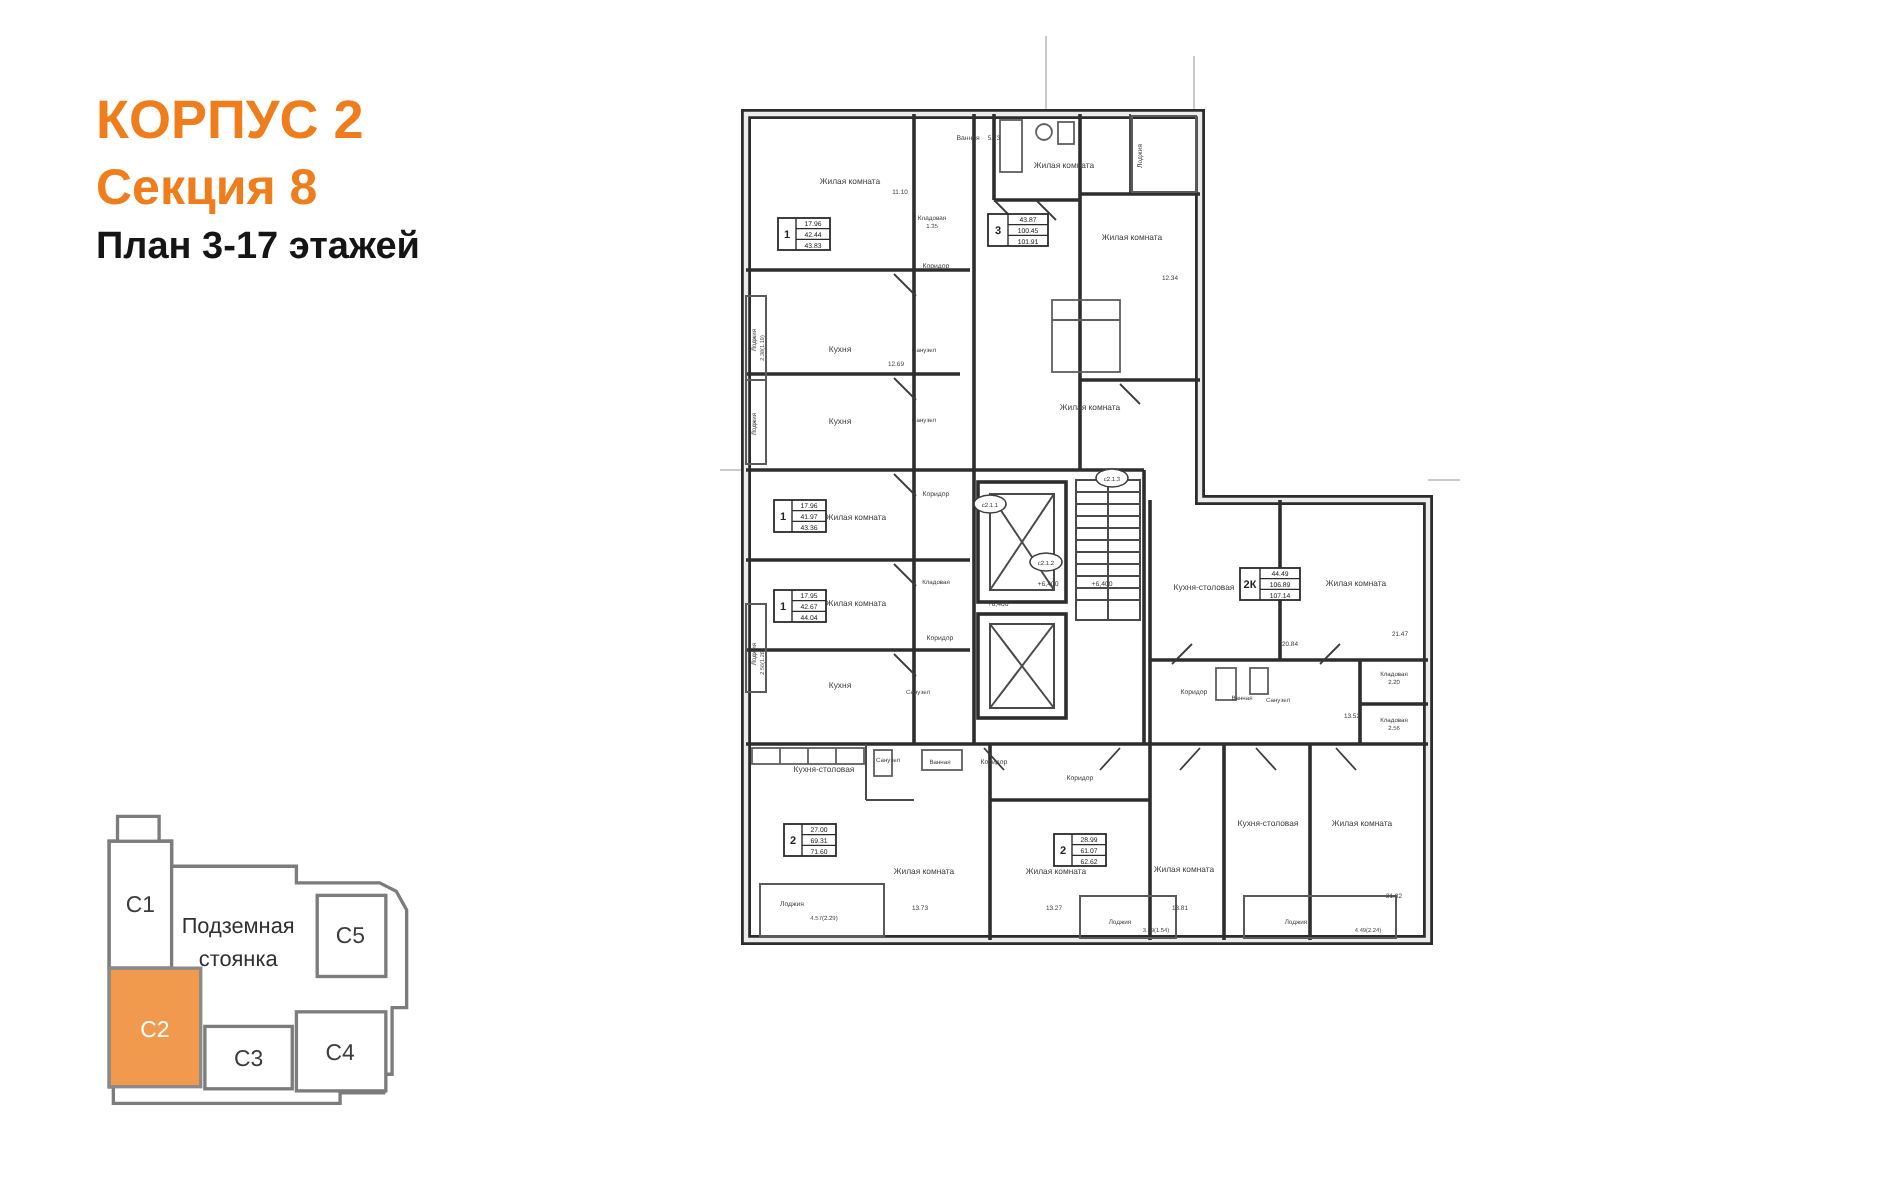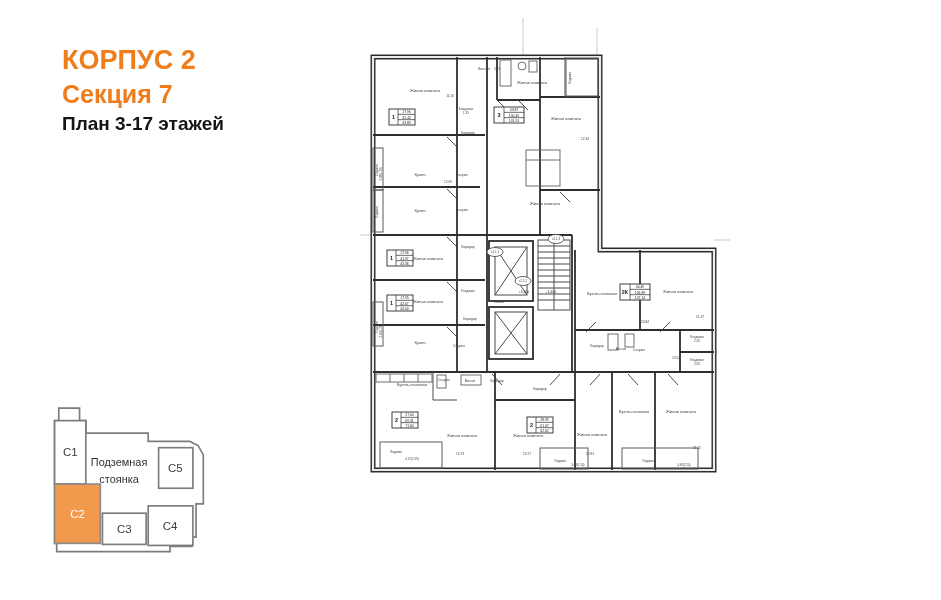--- a/index.html
+++ b/index.html
@@ -1,17 +1,17 @@
 <!DOCTYPE html>
 <html><head>
 <meta charset="utf-8">
 <style>
   html,body{margin:0;padding:0;background:#ffffff;}
   body{width:941px;height:600px;position:relative;font-family:"Liberation Sans",sans-serif;overflow:hidden;}
-  .header{position:absolute;left:62px;top:45px;}
+  .header{position:absolute;left:48px;top:45px;}
   .header .l1{color:#EF7D1C;font-size:27px;font-weight:700;line-height:1.15;}
   .header .l2{color:#EF7D1C;font-size:25px;font-weight:700;line-height:1.2;margin-top:3px;}
   .header .l3{color:#151515;font-size:19px;font-weight:700;line-height:1.2;margin-top:4px;text-align:right;}
   svg{position:absolute;left:0;top:0;}
   #plan-svg{width:941px;height:600px;}
   #minimap-svg{left:44px;top:404px;width:172px;height:156px;}
   .wall-outer{fill:none;stroke:#2c2c2c;stroke-width:5;}
   .wall-outer-core{fill:none;stroke:#ececec;stroke-width:2.2;}
   .wall{fill:none;stroke:#2e2e2e;stroke-width:1.8;}
   .wall-thin{fill:none;stroke:#4a4a4a;stroke-width:1;}
@@ -30,21 +30,21 @@
   .mm-section.active{fill:#F19A4D;stroke:#8a8a8a;}
   .mm-label{fill:#3c3c3c;font-size:11px;font-family:"Liberation Sans",sans-serif;}
   .mm-label.active{fill:#ffffff;}
   .mm-parking{fill:#303030;font-size:10.5px;font-family:"Liberation Sans",sans-serif;}
 </style>
 </head>
 <body>
 
 <div class="header">
   <div class="l1">КОРПУС 2</div>
-  <div class="l2">Секция 7</div>
+  <div class="l2">Секция 8</div>
   <div class="l3">План 3-17 этажей</div>
 </div>
 
 <svg id="plan-svg" viewBox="0 0 941 600" xmlns="http://www.w3.org/2000/svg">
 
   <g>
     <line class="axis" x1="523" y1="18" x2="523" y2="57"></line>
     <line class="axis" x1="597" y1="28" x2="597" y2="57"></line>
     <line class="axis" x1="360" y1="235" x2="373" y2="235"></line>
     <line class="axis" x1="714" y1="240" x2="730" y2="240"></line>

